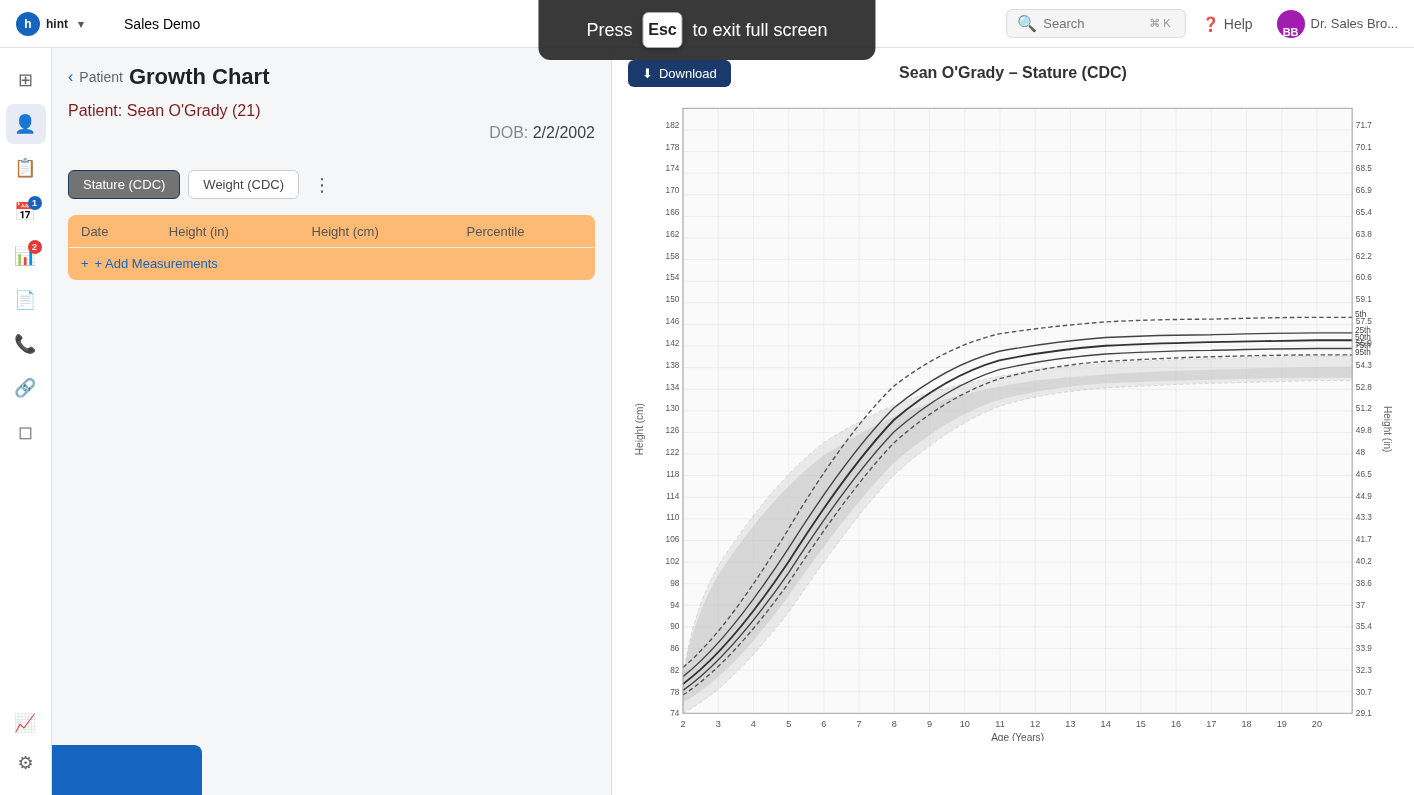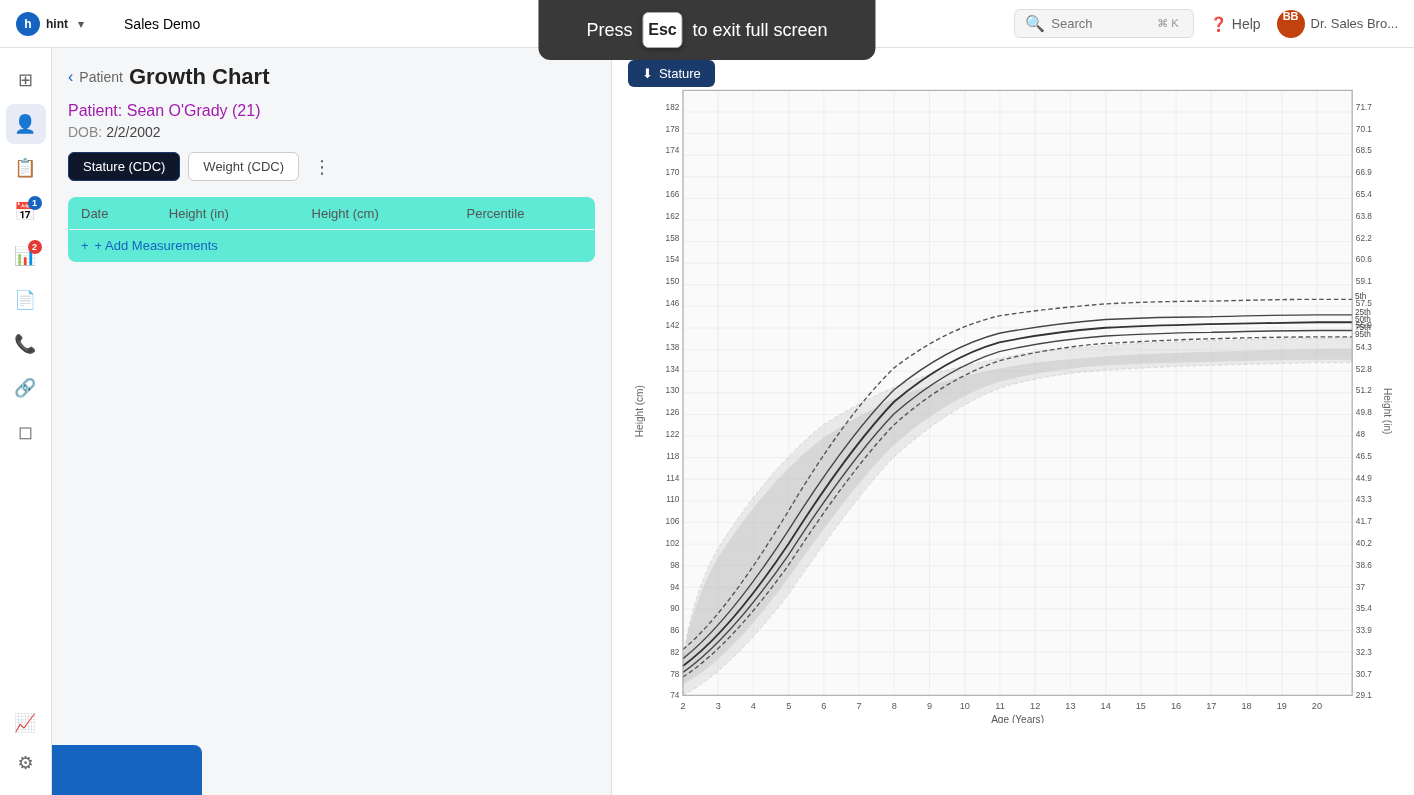--- a/index.html
+++ b/index.html
@@ -19,21 +19,21 @@
     .topbar-demo { color: #000000; font-size: 14px; margin-left: 16px; }
     .topbar-spacer { flex: 1; }
     .topbar-search {
       display: flex; align-items: center; background: #f5f5f5; border: 1px solid #ddd;
       border-radius: 6px; padding: 4px 10px; gap: 6px; width: 180px; margin-right: 16px;
     }
     .topbar-search input { border: none; background: transparent; outline: none; font-size: 13px; width: 100px; }
     .search-shortcut { font-size: 11px; color: #999; }
     .topbar-help { display: flex; align-items: center; gap: 4px; color: #555; font-size: 14px; margin-right: 16px; cursor: pointer; }
     .topbar-user { display: flex; align-items: center; gap: 6px; color: #555; font-size: 13px; }
-    .avatar { width: 28px; height: 28px; background: #c2410c; border-radius: 50%; display: flex; align-items: flex-start; justify-content: center; }
+    .avatar { width: 28px; height: 28px; background: #a21caf; border-radius: 50%; display: flex; align-items: flex-end; justify-content: center; margin-left: 8px; }
     .avatar span { color: white; font-size: 11px; font-weight: bold; }
 
     
     .sidebar {
       position: fixed; top: 48px; left: 0; bottom: 0; width: 52px;
       background: #fff; border-right: 1px solid #e0e0e0;
       display: flex; flex-direction: column; align-items: center;
       padding: 12px 0; gap: 4px; z-index: 50;
     }
     .sidebar-item {
@@ -59,36 +59,36 @@
 
     
     .left-panel {
       width: 560px; background: #f5f6f8; border-right: 1px solid #ddd;
       padding: 16px; overflow-y: auto;
     }
     .breadcrumb { display: flex; align-items: center; gap: 6px; margin-bottom: 12px; color: #666; font-size: 14px; }
     .breadcrumb-back { color: #1565c0; cursor: pointer; font-size: 16px; }
     .page-title { font-size: 22px; font-weight: 600; color: #222; }
     .patient-info { margin-bottom: 8px; }
-    .patient-name { font-size: 16px; color: #a21caf; margin-bottom: 4px; }
-    .patient-dob { font-size: 14px; color: #444; margin-bottom: 12px; }
+    .patient-name { font-size: 16px; color: #7f1d1d; margin-bottom: 4px; }
+    .patient-dob { font-size: 16px; color: #444; margin-bottom: 28px; text-align: right; }
     .dob-label { color: #888; }
 
     
     .tabs { display: flex; align-items: center; gap: 8px; margin-bottom: 16px; }
     .tab-btn {
       padding: 6px 14px; border-radius: 6px; font-size: 13px; font-weight: 500;
       cursor: pointer; border: 1px solid transparent;
     }
-    .tab-btn.active { background: #0f172a; color: #fff; border-color: #1a3a6b; }
+    .tab-btn.active { background: #737373; color: #fff; border-color: #1a3a6b; }
     .tab-btn.inactive { background: #fff; color: #444; border: 1px solid #ccc; }
     .tab-more { background: none; border: none; cursor: pointer; color: #555; font-size: 18px; padding: 2px 6px; }
 
     
-    .measurements-table { width: 100%; border-collapse: collapse; background: #5eead4; border-radius: 8px; overflow: hidden; border: 1px solid #ddd; }
+    .measurements-table { width: 100%; border-collapse: collapse; background: #fdba74; border-radius: 8px; overflow: hidden; border: 1px solid #ddd; }
     .measurements-table th { text-align: left; padding: 8px 12px; font-size: 13px; color: #555; font-weight: 500; border-bottom: 1px solid #eee; }
     .measurements-table td { padding: 8px 12px; font-size: 13px; color: #333; }
     .add-row { display: flex; align-items: center; gap: 6px; padding: 8px 12px; font-size: 13px; color: #1565c0; cursor: pointer; }
 
     
     .right-panel {
       flex: 1; background: #fff; padding: 16px; overflow: hidden; position: relative;
     }
     .chart-title { text-align: center; font-size: 16px; font-weight: 600; color: #333; margin-bottom: 8px; }
     .download-btn {
@@ -238,22 +238,23 @@
             </div>
           </td>
         </tr>
       </tbody>
     </table>
   </div>
 
   <div class="right-panel">
     <button class="download-btn">
       <span>⬇</span>
-      <span>Stature</span>
+      <span>Download</span>
     </button>
+    <div class="chart-title">Sean O'Grady – Stature (CDC)</div>
 
     <div class="chart-container">
       <svg viewBox="0 0 840 710" class="chart-svg">
 
         <text transform="rotate(-90, 16, 370)" x="16" y="370" text-anchor="middle" font-size="11" fill="#666">Height (cm)</text>
 
         <text transform="rotate(90, 825, 370)" x="825" y="370" text-anchor="middle" font-size="11" fill="#666">Height (in)</text>
 
         <rect x="60" y="20" width="730" height="660" fill="#fafafa" stroke="#ccc" stroke-width="1"></rect>
 

